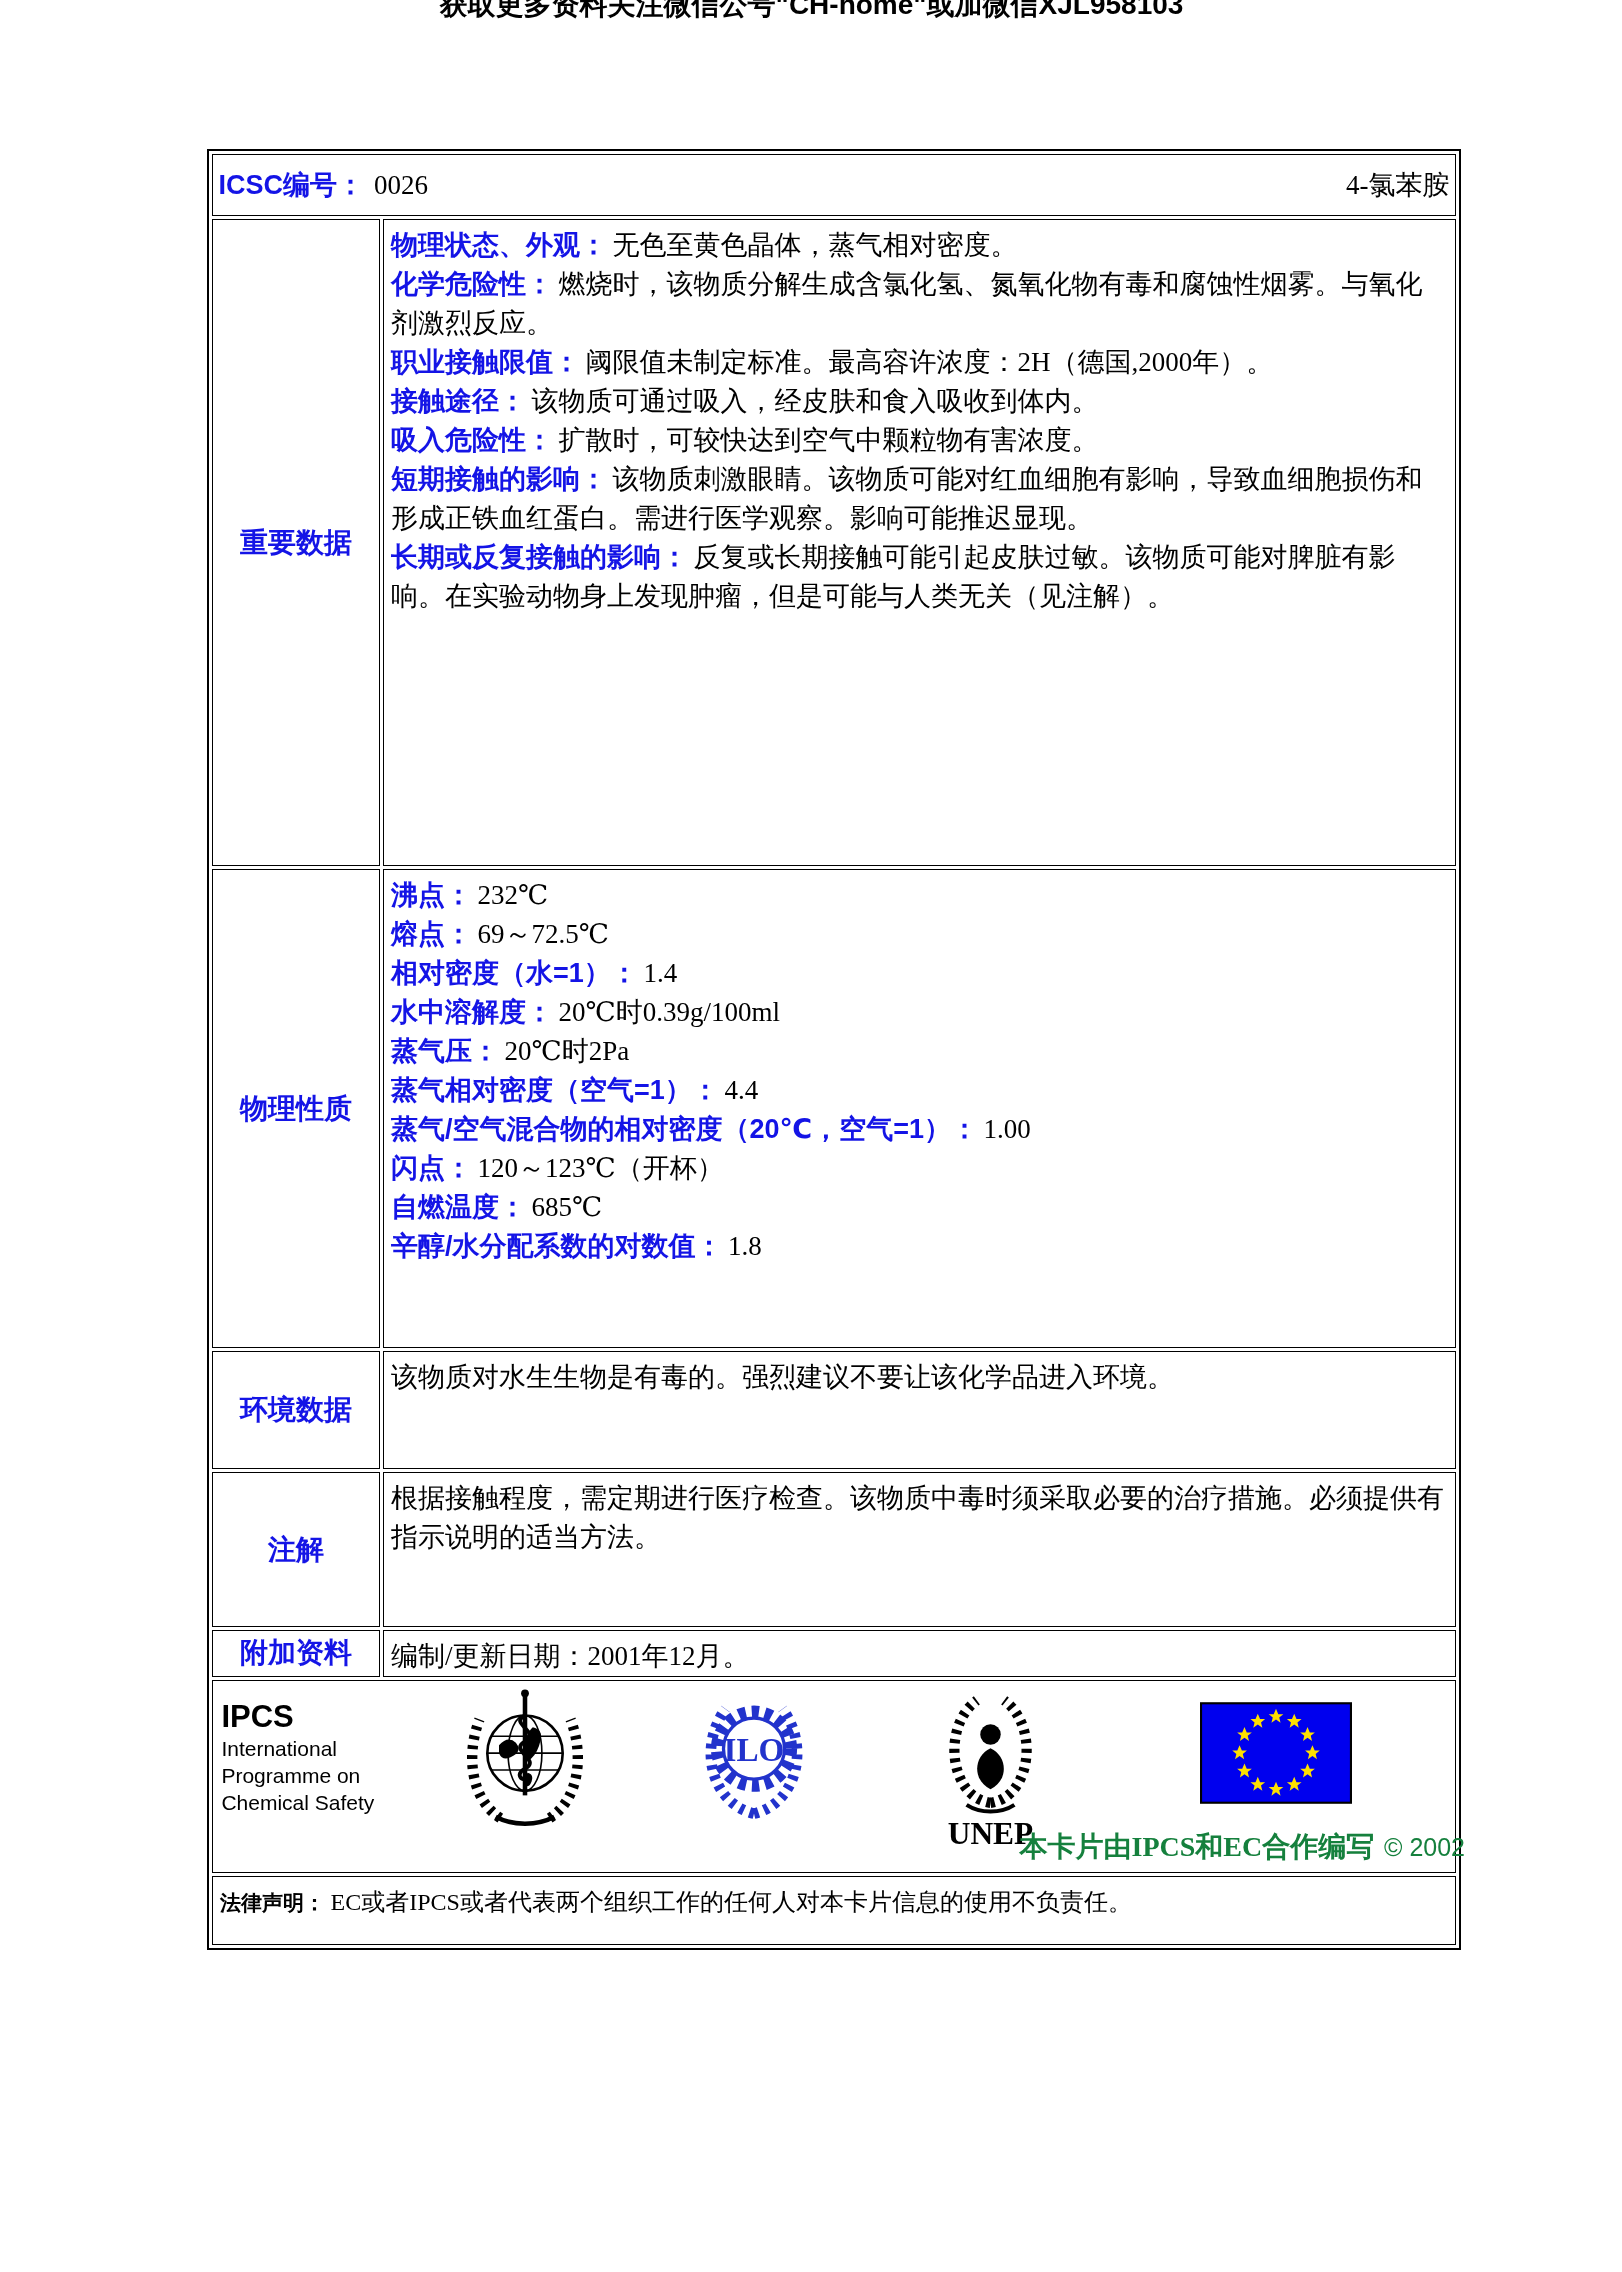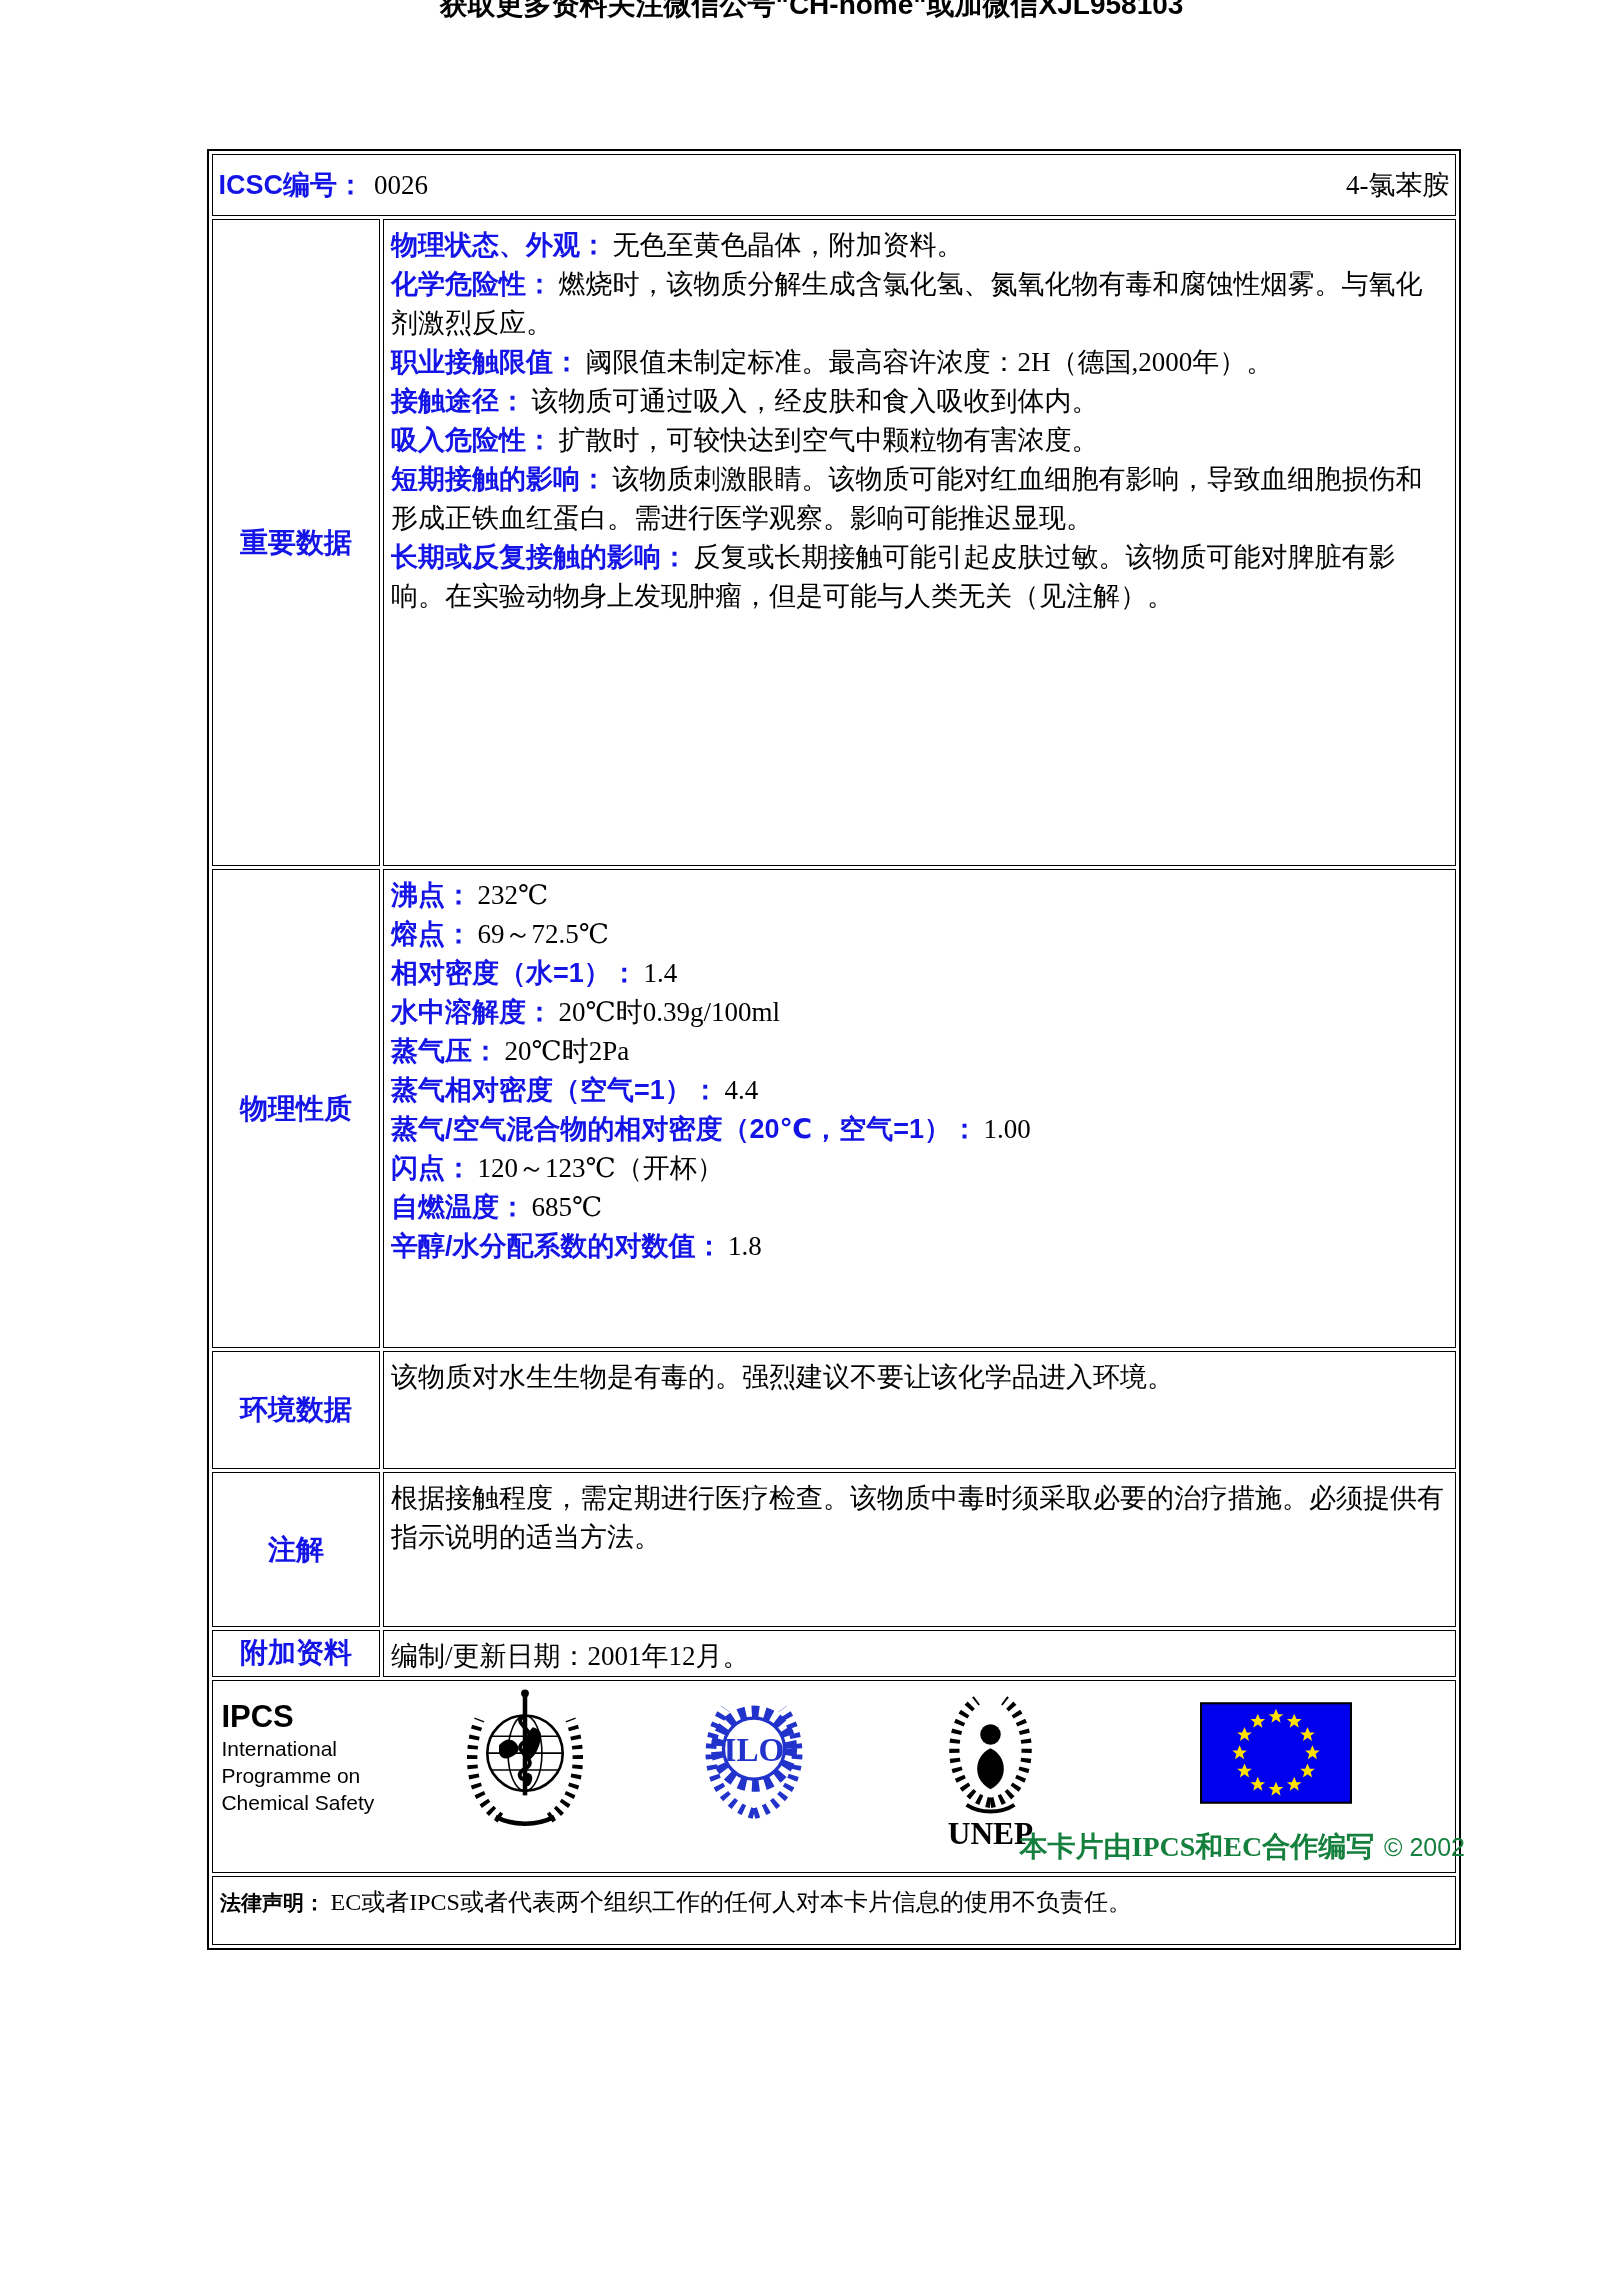--- a/index.html
+++ b/index.html
@@ -58,21 +58,21 @@
             <span class="lbl">ICSC编号：</span><span class="num">0026</span>
           </div>
           <div>4-氯苯胺</div>
         </div>
       </td>
     </tr>
 
     <tr>
       <td class="side" style="height:645px">重要数据</td>
       <td class="content">
-        <div class="line"><span class="lbl">物理状态、外观：</span><span class="val">无色至黄色晶体，附加资料。</span></div>
+        <div class="line"><span class="lbl">物理状态、外观：</span><span class="val">无色至黄色晶体，蒸气相对密度。</span></div>
         <div class="line"><span class="lbl">化学危险性：</span><span class="val">燃烧时，该物质分解生成含氯化氢、氮氧化物有毒和腐蚀性烟雾。与氧化剂激烈反应。</span></div>
         <div class="line"><span class="lbl">职业接触限值：</span><span class="val">阈限值未制定标准。最高容许浓度：2H（德国,2000年）。</span></div>
         <div class="line"><span class="lbl">接触途径：</span><span class="val">该物质可通过吸入，经皮肤和食入吸收到体内。</span></div>
         <div class="line"><span class="lbl">吸入危险性：</span><span class="val">扩散时，可较快达到空气中颗粒物有害浓度。</span></div>
         <div class="line"><span class="lbl">短期接触的影响：</span><span class="val">该物质刺激眼睛。该物质可能对红血细胞有影响，导致血细胞损伤和形成正铁血红蛋白。需进行医学观察。影响可能推迟显现。</span></div>
         <div class="line"><span class="lbl">长期或反复接触的影响：</span><span class="val">反复或长期接触可能引起皮肤过敏。该物质可能对脾脏有影响。在实验动物身上发现肿瘤，但是可能与人类无关（见注解）。</span></div>
       </td>
     </tr>
 
     <tr>

